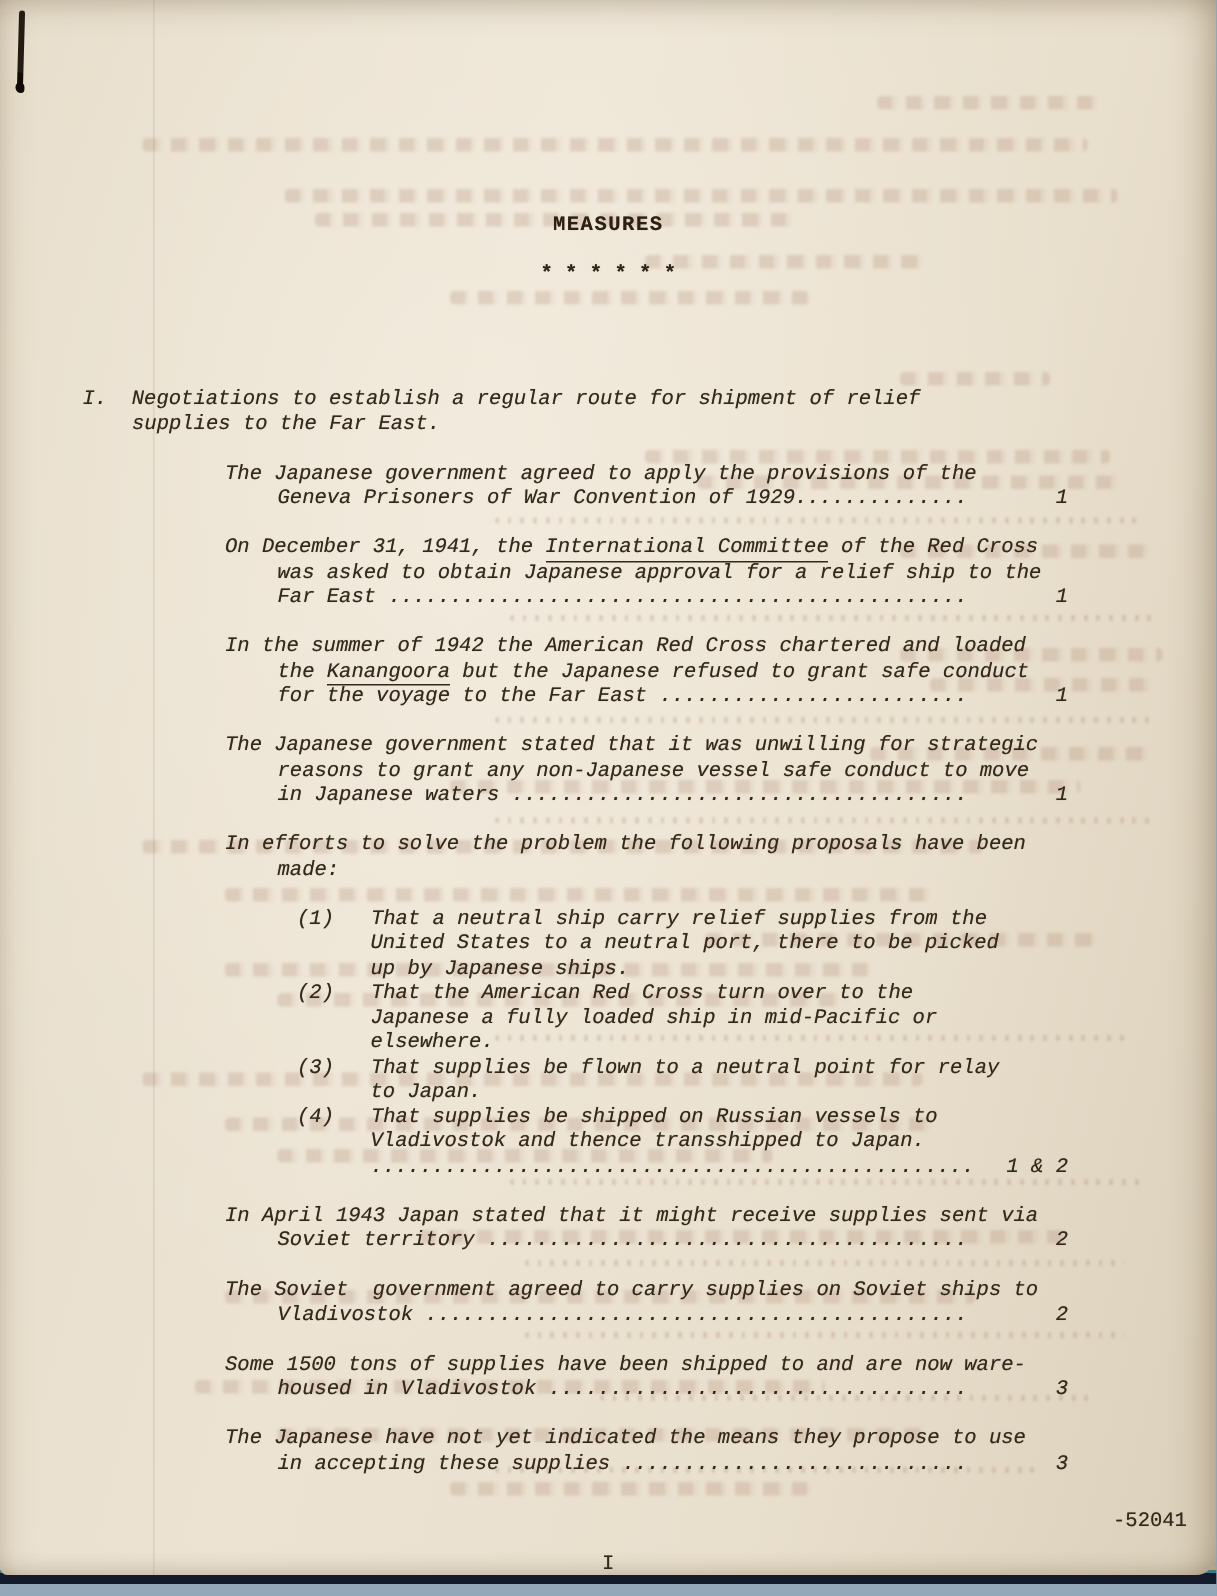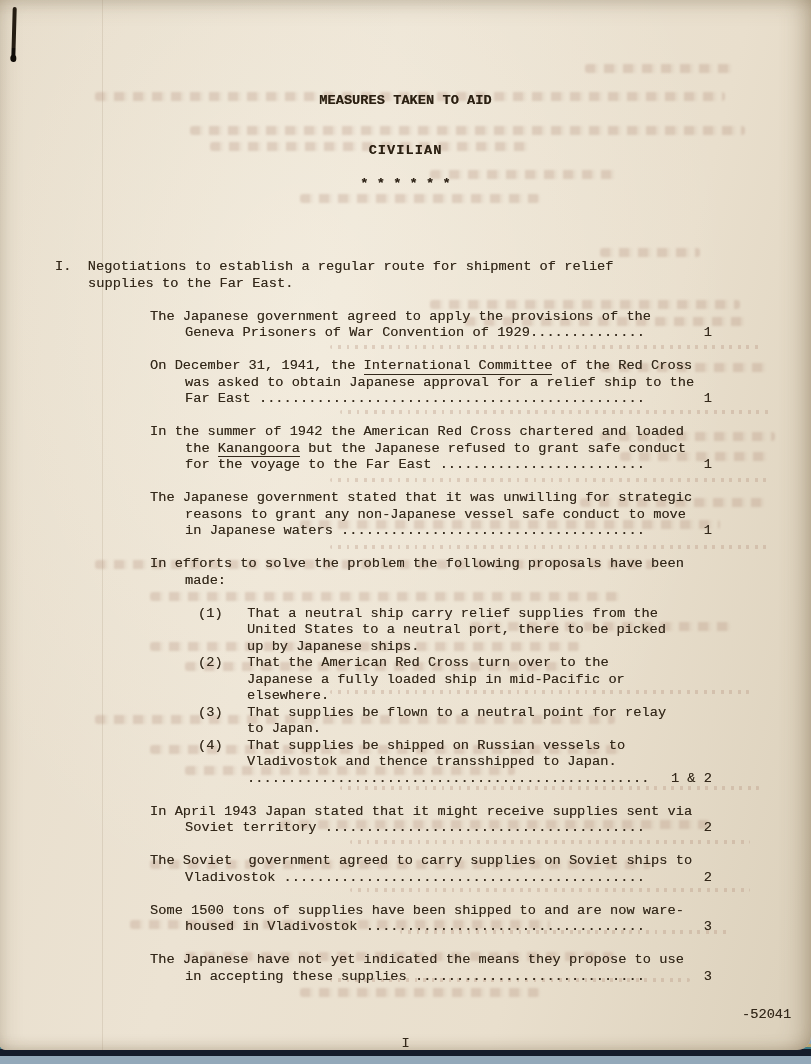--- a/index.html
+++ b/index.html
@@ -53,21 +53,21 @@
     text-shadow:0 0 .5px rgba(47,36,22,.55);}
   .title-block{position:absolute;left:0;top:60px;width:811px;text-align:center;
     font-weight:700;color:#2b2012;}
   .summary{position:absolute;left:0;top:143px;width:811px;text-align:center;
     font-weight:700;letter-spacing:1px;color:#2b2012;}
   .stars{position:absolute;left:0;top:176px;width:811px;text-align:center;
     font-weight:700;color:#2f2418;}
   .pageref{position:absolute;left:610px;top:206px;width:160px;text-align:center;}
   .u{border-bottom:1.4px solid currentColor;padding-bottom:.5px;}
   .body{position:absolute;left:0;top:259px;width:811px;}
-  .line{position:relative;height:16.5px;}
+  .line{position:relative;height:16.5px;font-style:italic;}
   .line .txt{display:inline-block;}
   .pref{position:absolute;top:0;left:650px;width:62px;text-align:right;}
   .footer-line{position:absolute;left:0;top:1003px;width:811px;}
   .pgnum{position:absolute;left:0;width:811px;text-align:center;}
   .docnum{position:absolute;left:742px;top:4px;}
 </style>
 </head>
 <body>
 
 <div class="scan">
@@ -110,24 +110,23 @@
         <div class="bleed bw" style="left: 150px; top: 860px; width: 500px;"></div>
         <div class="bleed bd" style="left: 350px; top: 888px; width: 400px;"></div>
         <div class="bleed bw" style="left: 130px; top: 920px; width: 420px;"></div>
         <div class="bleed bd" style="left: 400px; top: 930px; width: 330px;"></div>
         <div class="bleed bw" style="left: 185px; top: 952px; width: 430px;"></div>
         <div class="bleed bd" style="left: 330px; top: 978px; width: 360px;"></div>
         <div class="bleed bw" style="left: 300px; top: 988px; width: 240px;"></div>
       </div>
 
     <header class="title-block tw">
-      <div>MEASURES TAKEN TO AID</div>
     </header>
 
-    <div class="summary tw">CIVILIAN</div>
+    <div class="summary tw">MEASURES</div>
     <div class="stars tw">* * * * * *</div>
 
 
     <main class="body tw" id="lines"><div class="line"><span class="txt" style="margin-left: 55px;">I.  Negotiations to establish a regular route for shipment of relief</span></div><div class="line"><span class="txt" style="margin-left: 88px;">supplies to the Far East.</span></div><div class="line"></div><div class="line"><span class="txt" style="margin-left: 150px;">The Japanese government agreed to apply the provisions of the</span></div><div class="line"><span class="txt" style="margin-left: 185px;">Geneva Prisoners of War Convention of 1929..............</span><span class="pref">1</span></div><div class="line"></div><div class="line"><span class="txt" style="margin-left: 150px;">On December 31, 1941, the <span class="u">International Committee</span> of the Red Cross</span></div><div class="line"><span class="txt" style="margin-left: 185px;">was asked to obtain Japanese approval for a relief ship to the</span></div><div class="line"><span class="txt" style="margin-left: 185px;">Far East ...............................................</span><span class="pref">1</span></div><div class="line"></div><div class="line"><span class="txt" style="margin-left: 150px;">In the summer of 1942 the American Red Cross chartered and loaded</span></div><div class="line"><span class="txt" style="margin-left: 185px;">the <span class="u">Kanangoora</span> but the Japanese refused to grant safe conduct</span></div><div class="line"><span class="txt" style="margin-left: 185px;">for the voyage to the Far East .........................</span><span class="pref">1</span></div><div class="line"></div><div class="line"><span class="txt" style="margin-left: 150px;">The Japanese government stated that it was unwilling for strategic</span></div><div class="line"><span class="txt" style="margin-left: 185px;">reasons to grant any non-Japanese vessel safe conduct to move</span></div><div class="line"><span class="txt" style="margin-left: 185px;">in Japanese waters .....................................</span><span class="pref">1</span></div><div class="line"></div><div class="line"><span class="txt" style="margin-left: 150px;">In efforts to solve the problem the following proposals have been</span></div><div class="line"><span class="txt" style="margin-left: 185px;">made:</span></div><div class="line"></div><div class="line"><span class="txt" style="margin-left: 198px;">(1)   That a neutral ship carry relief supplies from the</span></div><div class="line"><span class="txt" style="margin-left: 247px;">United States to a neutral port, there to be picked</span></div><div class="line"><span class="txt" style="margin-left: 247px;">up by Japanese ships.</span></div><div class="line"><span class="txt" style="margin-left: 198px;">(2)   That the American Red Cross turn over to the</span></div><div class="line"><span class="txt" style="margin-left: 247px;">Japanese a fully loaded ship in mid-Pacific or</span></div><div class="line"><span class="txt" style="margin-left: 247px;">elsewhere.</span></div><div class="line"><span class="txt" style="margin-left: 198px;">(3)   That supplies be flown to a neutral point for relay</span></div><div class="line"><span class="txt" style="margin-left: 247px;">to Japan.</span></div><div class="line"><span class="txt" style="margin-left: 198px;">(4)   That supplies be shipped on Russian vessels to</span></div><div class="line"><span class="txt" style="margin-left: 247px;">Vladivostok and thence transshipped to Japan.</span></div><div class="line"><span class="txt" style="margin-left: 247px;">.................................................</span><span class="pref">1 &amp; 2</span></div><div class="line"></div><div class="line"><span class="txt" style="margin-left: 150px;">In April 1943 Japan stated that it might receive supplies sent via</span></div><div class="line"><span class="txt" style="margin-left: 185px;">Soviet territory .......................................</span><span class="pref">2</span></div><div class="line"></div><div class="line"><span class="txt" style="margin-left: 150px;">The Soviet  government agreed to carry supplies on Soviet ships to</span></div><div class="line"><span class="txt" style="margin-left: 185px;">Vladivostok ............................................</span><span class="pref">2</span></div><div class="line"></div><div class="line"><span class="txt" style="margin-left: 150px;">Some 1500 tons of supplies have been shipped to and are now ware-</span></div><div class="line"><span class="txt" style="margin-left: 185px;">housed in Vladivostok ..................................</span><span class="pref">3</span></div><div class="line"></div><div class="line"><span class="txt" style="margin-left: 150px;">The Japanese have not yet indicated the means they propose to use</span></div><div class="line"><span class="txt" style="margin-left: 185px;">in accepting these supplies ............................</span><span class="pref">3</span></div></main>
 
     <footer class="footer-line tw">
       <div class="pgnum">I</div>
       <div class="docnum">-52041</div>
     </footer>
   </div>

